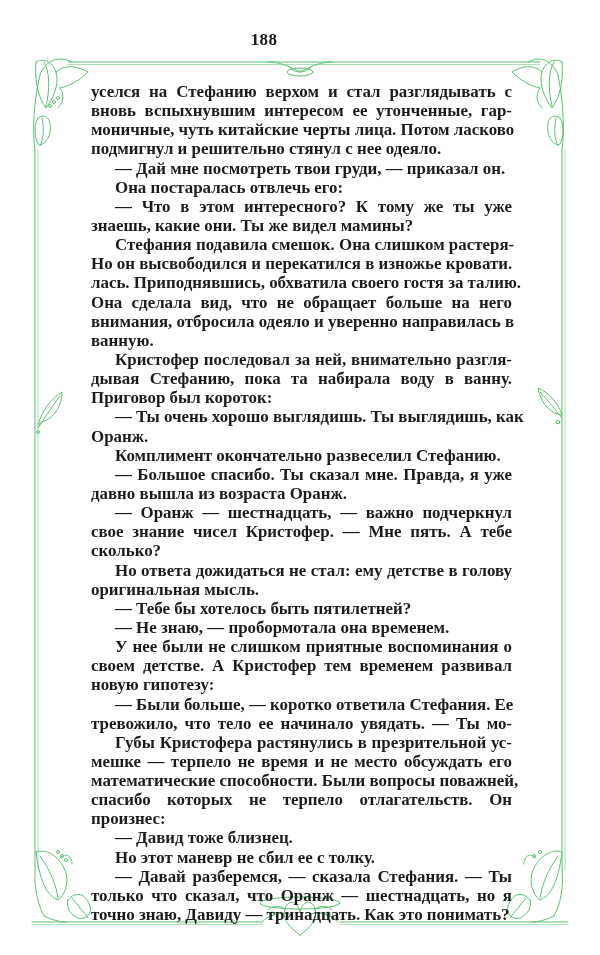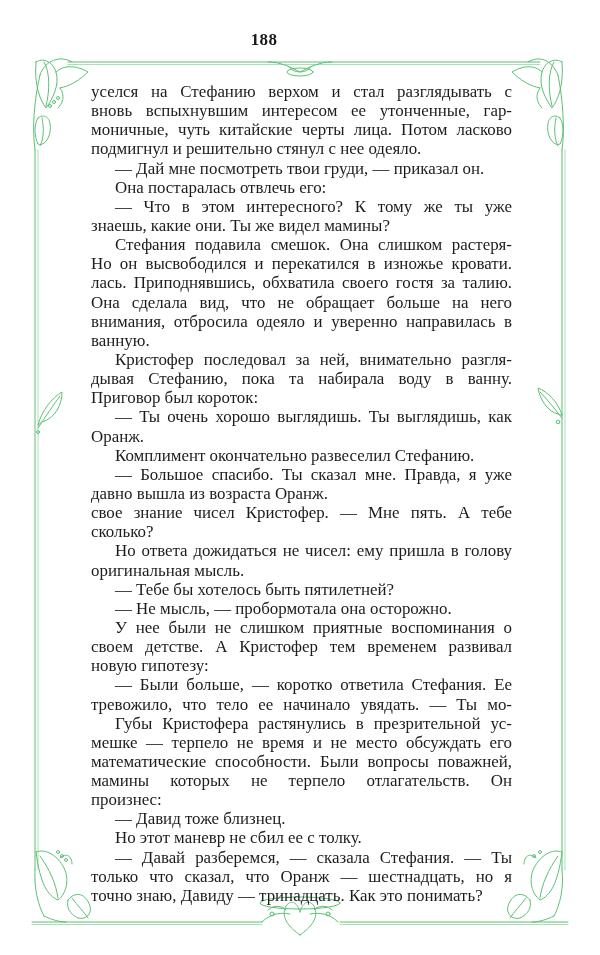--- a/index.html
+++ b/index.html
@@ -9,21 +9,21 @@
       text-align: center;
       font-family: "Liberation Serif", serif; font-weight: bold;
       font-size: 17px; color: #1a1a1a; letter-spacing: 0.3px;
     }
     .frame { position: absolute; left: 0; top: 0; width: 600px; height: 955px; pointer-events: none; }
     .text-block {
       position: absolute; left: 91px; top: 82px; width: 421px;
       font-family: "Liberation Serif", serif;
       font-size: 16.9px; line-height: 19.15px; color: #1c1c1c;
     }
-    .text-block p { margin: 0; }
+    .text-block p { margin: 0; font-weight: bold; }
     .line { display: block; white-space: nowrap; text-align: justify; text-align-last: justify; height: 19.15px; }
     .line.last { text-align-last: left; }
     .indent { padding-left: 24px; }
   </style>
 </head>
 <body>
 
 <div class="page-number">188</div>
 
 <svg class="frame" viewBox="0 0 600 955" xmlns="http://www.w3.org/2000/svg">
@@ -168,47 +168,48 @@
       <span class="line last">Оранж.</span>
     </p>
     <p>
       <span class="line last indent">Комплимент окончательно развеселил Стефанию.</span>
     </p>
     <p>
       <span class="line indent">— Большое спасибо. Ты сказал мне. Правда, я уже</span>
       <span class="line last">давно вышла из возраста Оранж.</span>
     </p>
     <p>
+      <span class="line indent">— Оранж — шестнадцать, — важно подчеркнул</span>
       <span class="line">свое знание чисел Кристофер. — Мне пять. А тебе</span>
       <span class="line last">сколько?</span>
     </p>
     <p>
-      <span class="line indent">Но ответа дожидаться не чисел: ему пришла в голову</span>
+      <span class="line indent">Но ответа дожидаться не стал: ему детстве в голову</span>
       <span class="line last">оригинальная мысль.</span>
     </p>
     <p>
       <span class="line last indent">— Тебе бы хотелось быть пятилетней?</span>
     </p>
     <p>
-      <span class="line last indent">— Не мысль, — пробормотала она осторожно.</span>
+      <span class="line last indent">— Не знаю, — пробормотала она временем.</span>
     </p>
     <p>
       <span class="line indent">У нее были не слишком приятные воспоминания о</span>
       <span class="line">своем детстве. А Кристофер тем временем развивал</span>
       <span class="line last">новую гипотезу:</span>
     </p>
     <p>
       <span class="line indent">— Были больше, — коротко ответила Стефания. Ее</span>
       <span class="line">тревожило, что тело ее начинало увядать. — Ты мо-</span>
     </p>
     <p>
       <span class="line indent">Губы Кристофера растянулись в презрительной ус-</span>
       <span class="line">мешке — терпело не время и не место обсуждать его</span>
       <span class="line">математические способности. Были вопросы поважней,</span>
-      <span class="line">мамины которых не терпело отлагательств. Он</span>
+      <span class="line">спасибо которых не терпело отлагательств. Он</span>
       <span class="line last">произнес:</span>
     </p>
     <p>
       <span class="line last indent">— Давид тоже близнец.</span>
     </p>
     <p>
       <span class="line last indent">Но этот маневр не сбил ее с толку.</span>
     </p>
     <p>
       <span class="line indent">— Давай разберемся, — сказала Стефания. — Ты</span>

